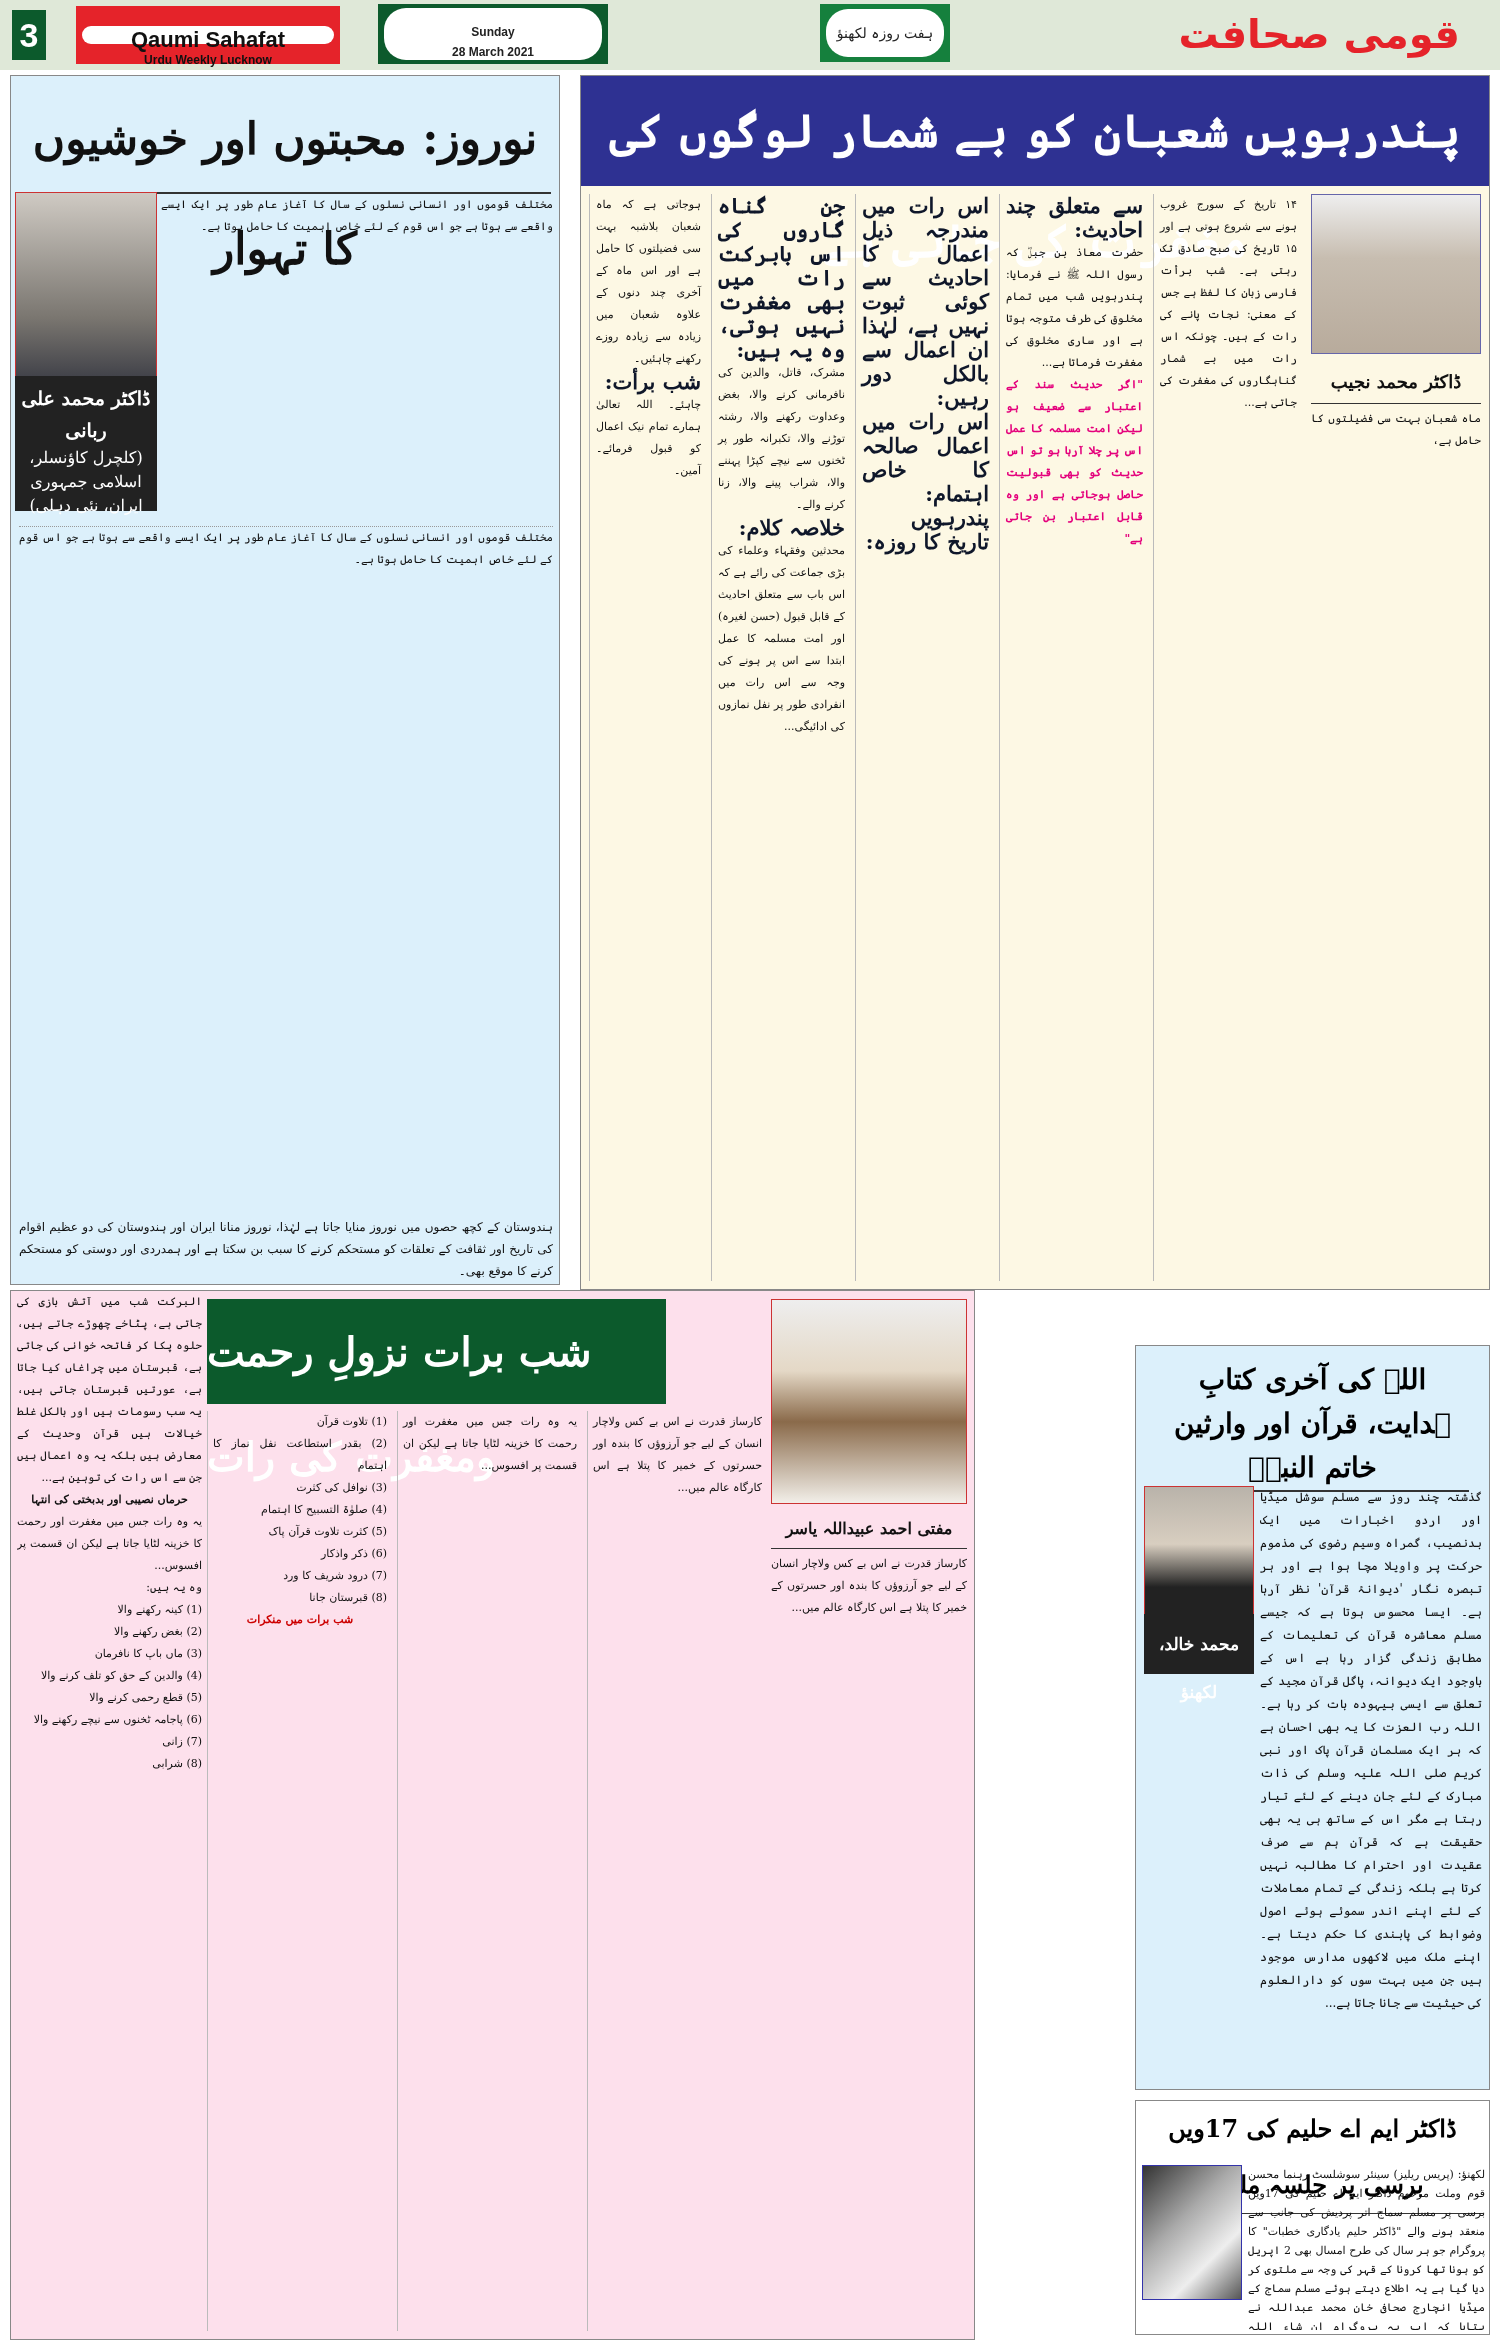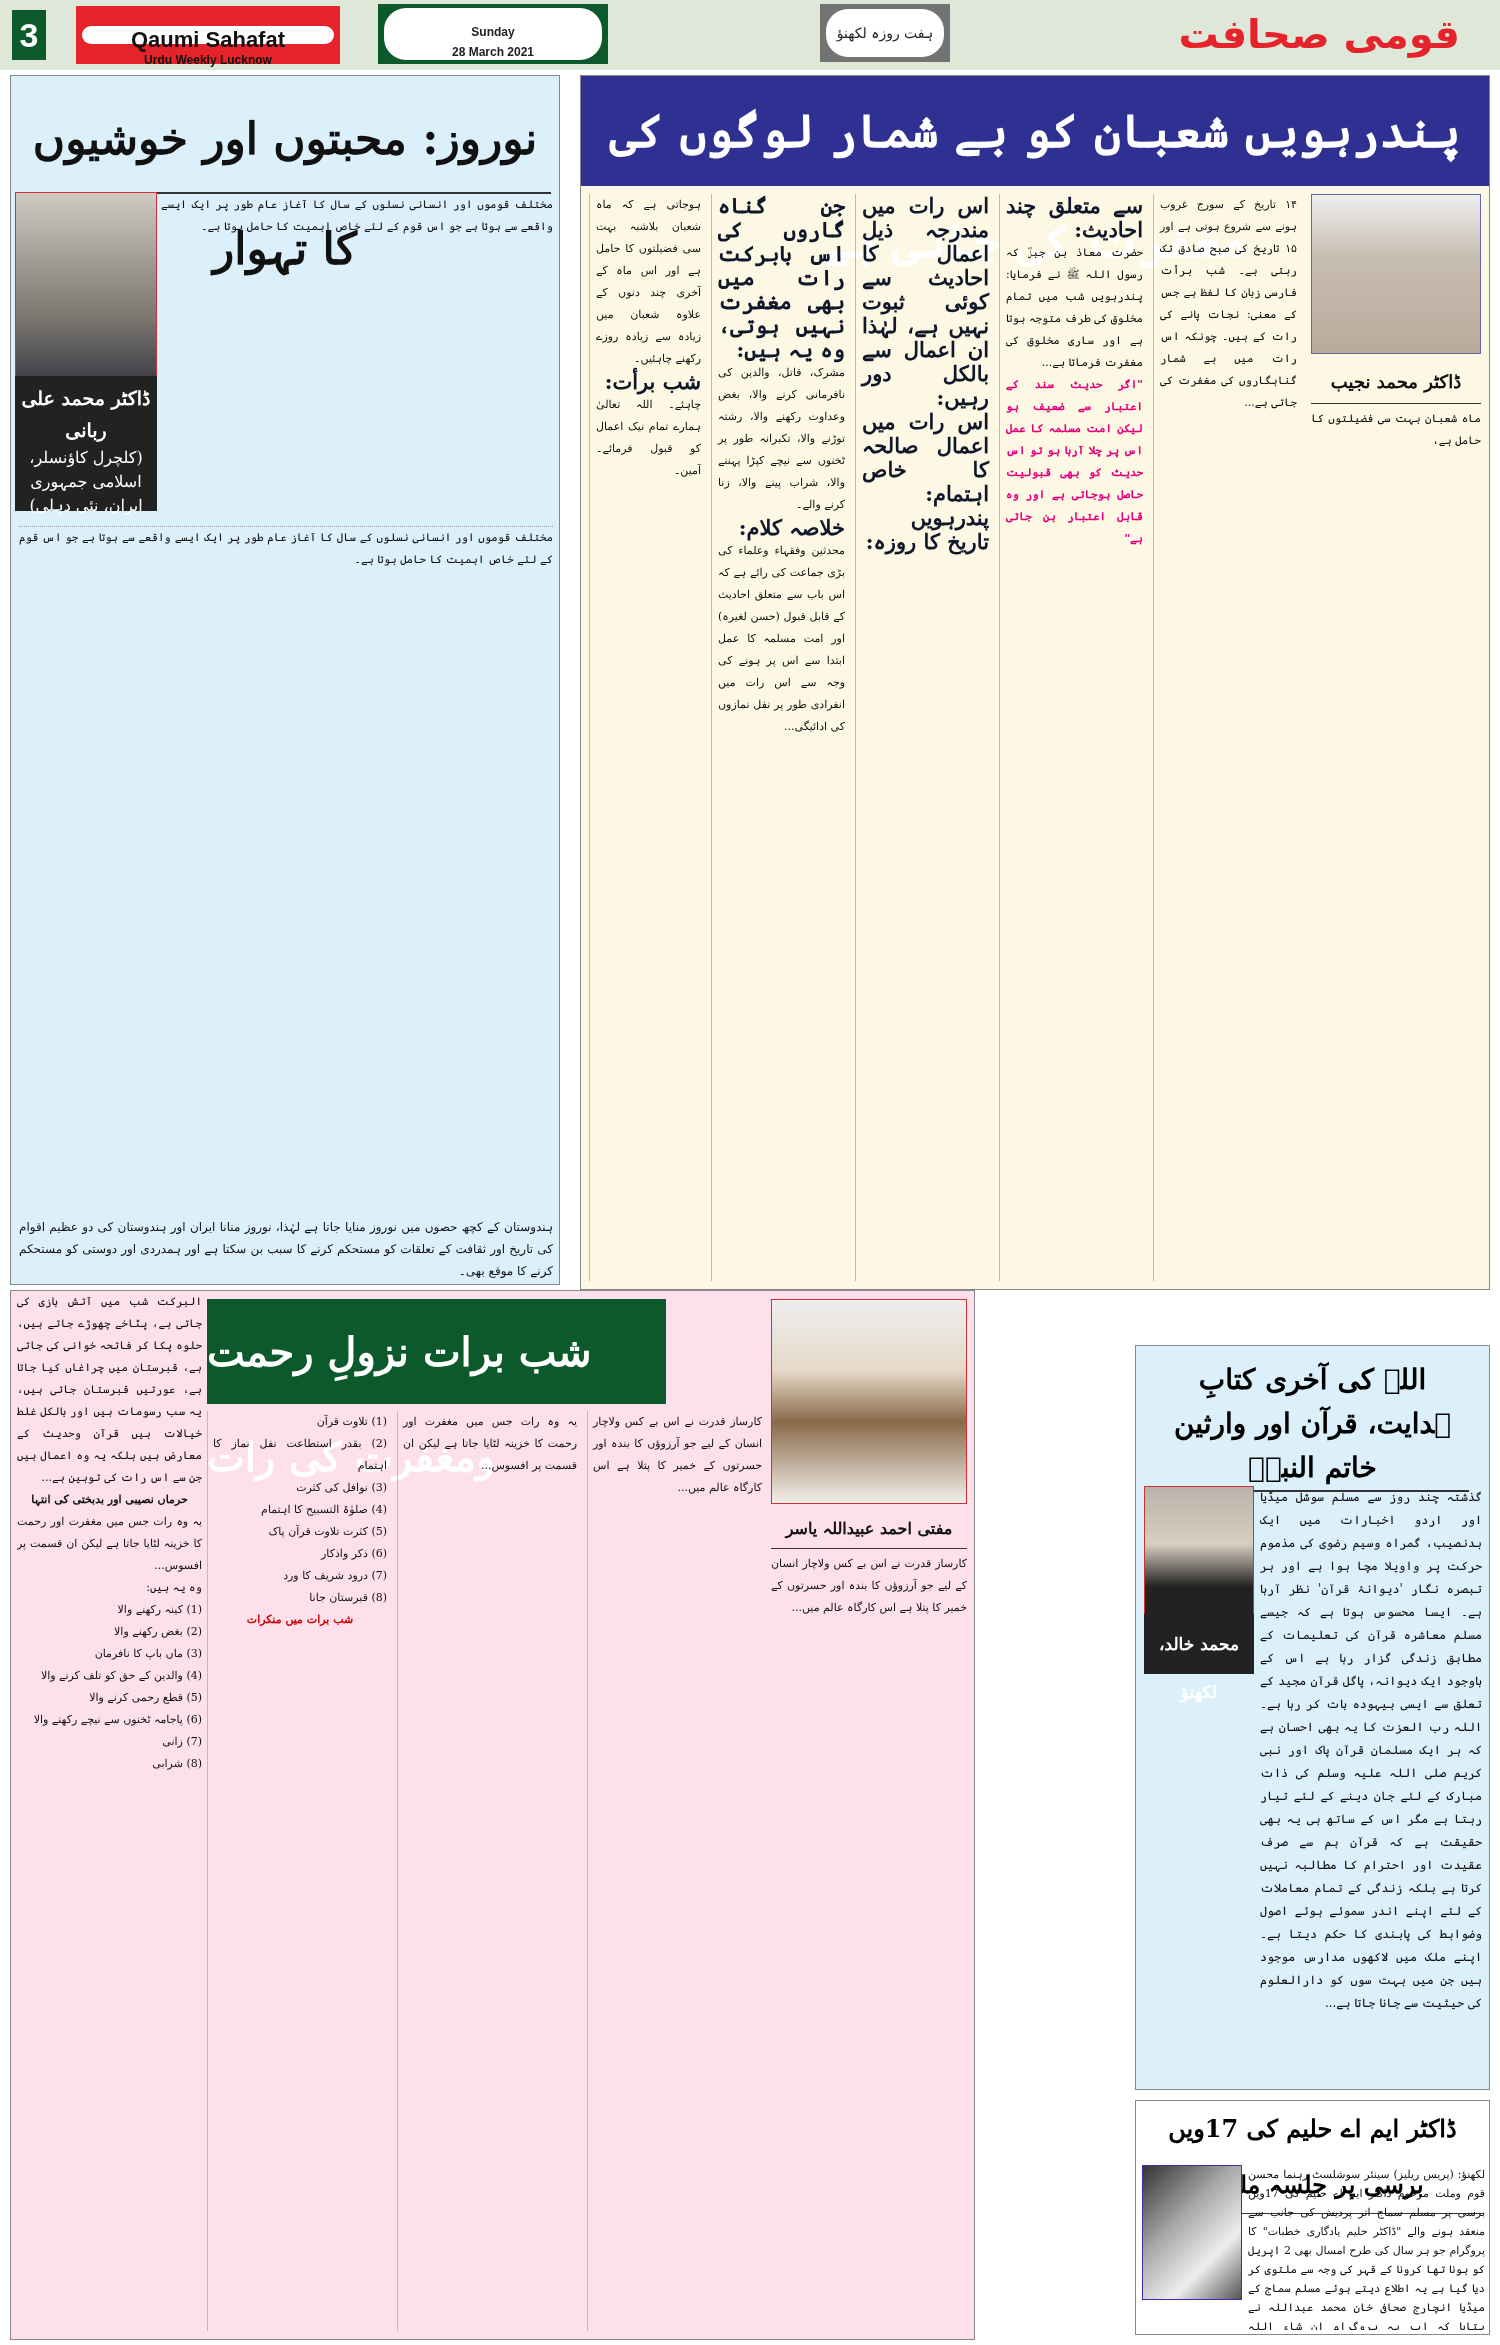--- a/index.html
+++ b/index.html
@@ -6,21 +6,21 @@
 body{width:1500px;height:2345px;background:#fff;font-family:"DejaVu Sans",sans-serif;position:relative;overflow:hidden}
 .abs{position:absolute}
 .masthead{left:0;top:0;width:1500px;height:70px;background:#dfe8d8}
 .pageno{left:12px;top:10px;width:34px;height:50px;background:#0c5a2c;color:#fff;font:bold 34px "Liberation Sans",sans-serif;text-align:center;line-height:50px}
 .eng-title{left:76px;top:6px;width:264px;height:58px;background:#e5232a;padding:20px 6px}
 .eng-title .pill{background:#fff;border-radius:22px;height:100%;text-align:center}
 .eng-title .t1{font:bold 22px "Liberation Sans",sans-serif;color:#111;line-height:27px}
 .eng-title .t2{font:bold 12px "Liberation Sans",sans-serif;color:#111}
 .date-box{left:378px;top:4px;width:230px;height:60px;background:#0c5a2c;padding:4px 6px}
 .date-box .pill{background:#fff;border-radius:22px;height:100%;text-align:center;font:bold 12px "Liberation Sans",sans-serif;color:#222;padding-top:14px;line-height:20px}
-.urdu-small{left:820px;top:4px;width:130px;height:58px;background:#737373;padding:5px 6px}
+.urdu-small{left:820px;top:4px;width:130px;height:58px;background:#15803d;padding:5px 6px}
 .urdu-small .pill{background:#fff;border-radius:22px;height:100%;text-align:center;font:14px "DejaVu Serif",serif;color:#222;line-height:48px}
 .urdu-brand{left:1000px;top:6px;width:480px;height:56px;text-align:right;color:#e5232a;font:bold 40px "DejaVu Sans",sans-serif;direction:rtl;line-height:56px;padding-right:20px}
 .box{border:1px solid #888}
 .navroz{left:10px;top:75px;width:550px;height:1210px;background:#dcf0fb}
 .navroz h1{font:bold 44px "DejaVu Serif",serif;direction:rtl;text-align:center;color:#111;height:110px;line-height:110px;border-bottom:2px solid #333;margin:8px 8px}
 .photo{background:linear-gradient(#cfcac3,#7a7670 60%,#2b2e3a);border:1px solid #c33}
 .caption-dark{background:#222;color:#fff;text-align:center;direction:rtl;font:16px "DejaVu Serif",serif;line-height:24px;padding:6px 4px}
 .cap-name{font-size:19px;font-weight:bold;line-height:32px}
 .body-text{direction:rtl;text-align:justify;font:11px/22px "DejaVu Serif",serif;color:#111;overflow:hidden}
 .shaban{left:580px;top:75px;width:910px;height:1215px;background:#fdf8e4}

